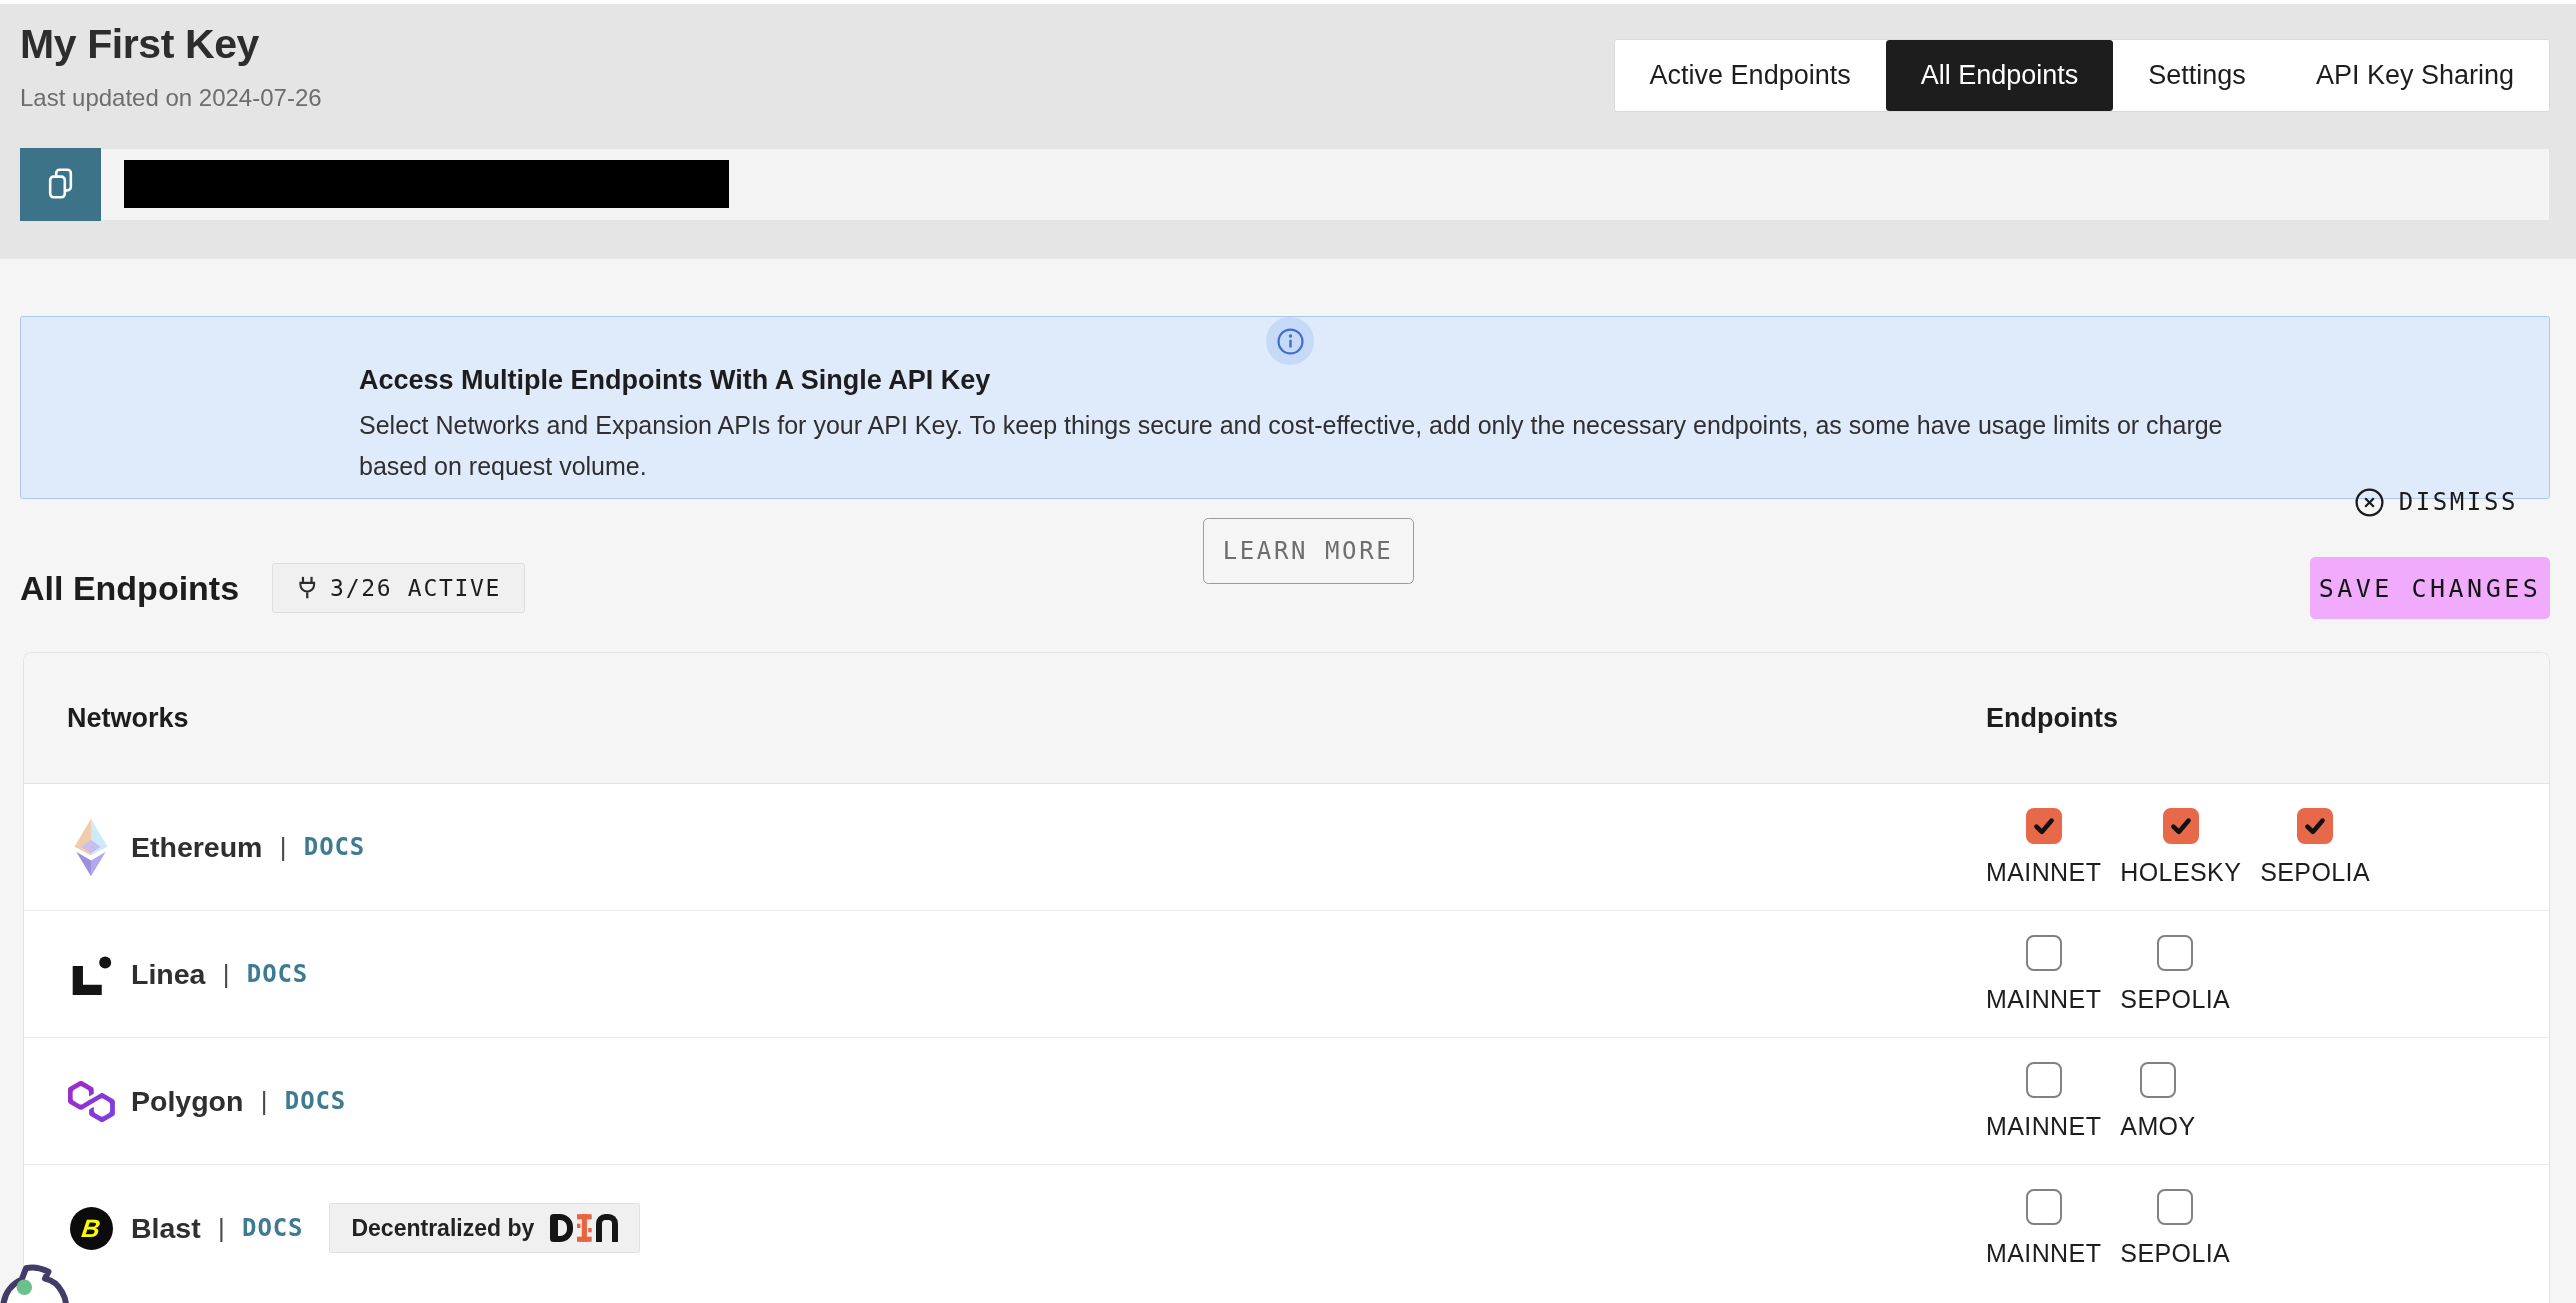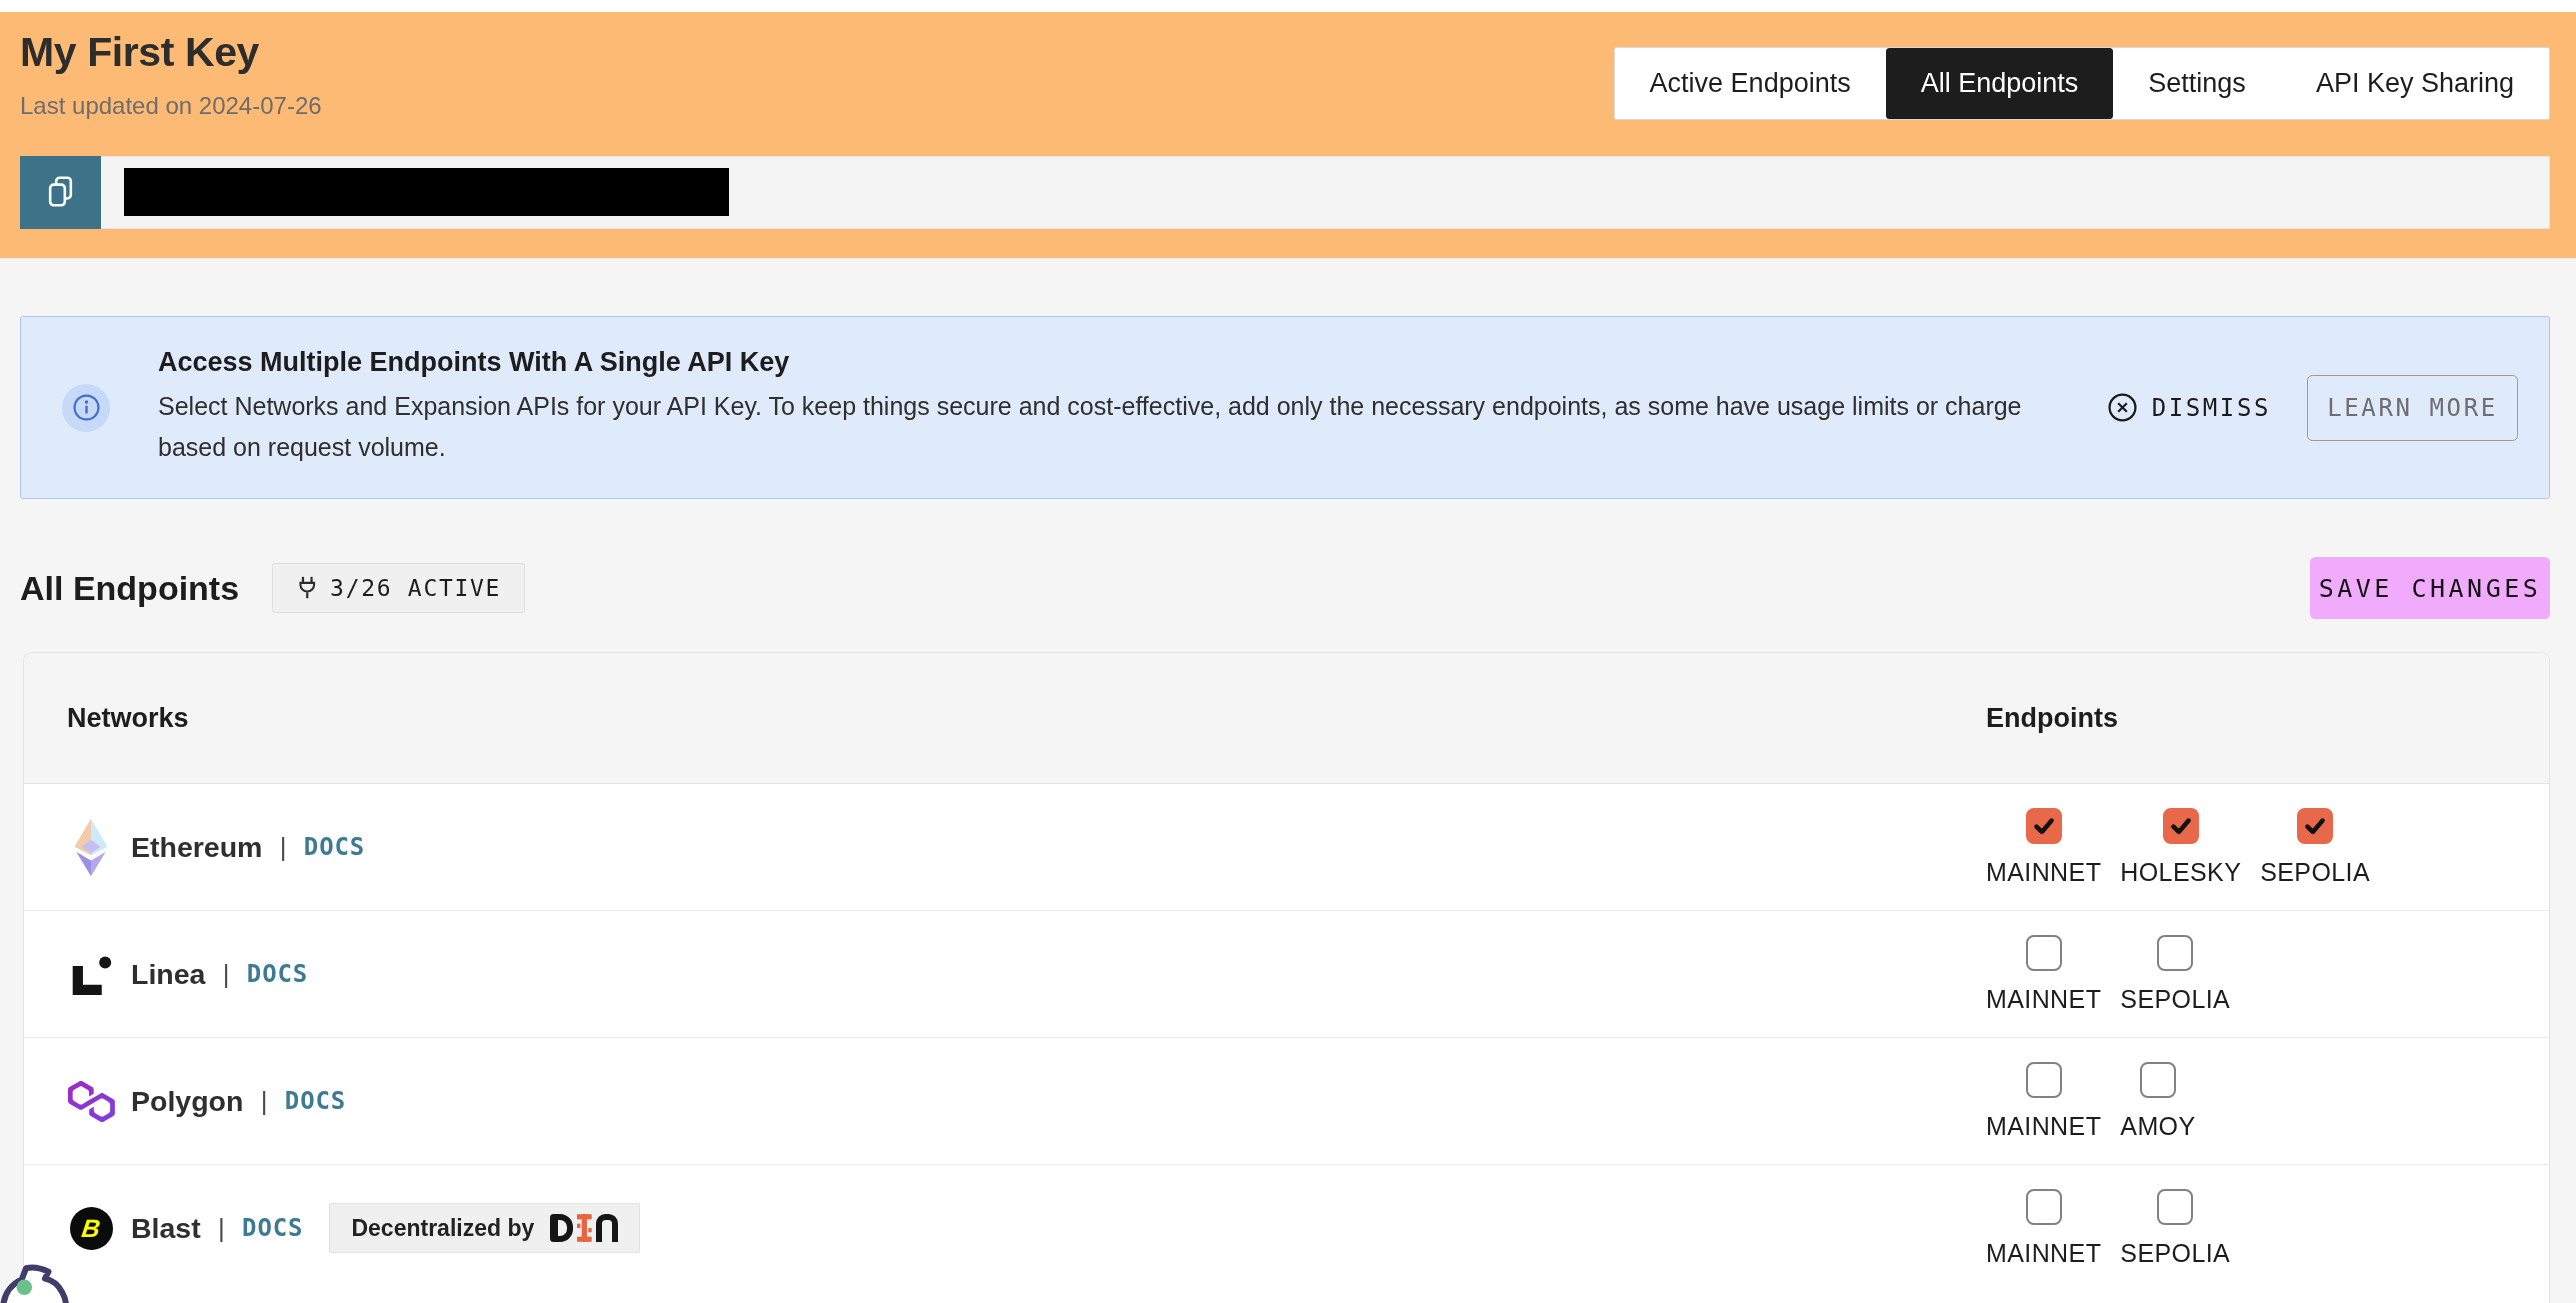--- a/index.html
+++ b/index.html
@@ -3,39 +3,39 @@
 <meta charset="utf-8">
 <style>
   html,body{margin:0;padding:0;}
   body{
     width:2576px;height:1304px;overflow:hidden;position:relative;
     background:#ffffff;font-family:"Liberation Sans",sans-serif;color:#1d1d1d;
   }
   .mono{font-family:"DejaVu Sans Mono","Liberation Mono",monospace;}
 
   
-  .top{position:absolute;left:0;top:12px;right:0;height:258px;background:#fdba74;}
+  .top{position:absolute;left:0;top:4px;right:0;height:258px;background:#e5e5e5;}
   .page-title{position:absolute;left:20px;top:17.3px;font-size:41px;font-weight:700;color:#2d2d2d;letter-spacing:-0.4px;}
   .page-subtitle{position:absolute;left:20px;top:80px;font-size:24px;color:#6d6d6d;}
 
   .tabbar{position:absolute;top:35px;right:26px;height:73px;display:flex;align-items:stretch;
           background:#fff;border:1.7px solid #d9d9d9;border-radius:2.6px;box-sizing:border-box;}
   .tab{display:flex;align-items:center;padding:0 35px;font-size:27px;color:#1d1d1d;cursor:pointer;white-space:nowrap;}
   .tab.active{background:#1d1d1d;color:#fff;border-radius:3.5px;}
 
   .keyrow{position:absolute;left:20px;top:144px;right:26px;height:73px;display:flex;}
   .copy-btn{width:81px;height:73px;background:#3d7389;display:flex;align-items:center;justify-content:center;flex:0 0 auto;cursor:pointer;}
   .key-field{flex:1;height:73px;background:#f4f4f5;border:1.7px solid #e3e3e3;border-left:none;box-sizing:border-box;position:relative;}
   .redacted{position:absolute;left:23px;top:11.2px;width:605px;height:48px;background:#000;}
 
   
   .lower{position:absolute;left:0;top:258px;right:0;bottom:0;background:#f5f5f6;border-top:1.7px solid #e8e8e8;box-sizing:border-box;}
 
   .banner{position:absolute;left:20px;top:57px;right:26px;height:183px;background:#dfeafb;border:1.7px solid #abc8f0;border-radius:2.6px;
-          box-sizing:border-box;display:flex;align-items:center;padding:0 31px 0 41px;}
+          box-sizing:border-box;display:flex;align-items:center;padding:0 31px 0 41px;flex-direction:column;}
   .info-bubble{width:48px;height:48px;border-radius:50%;background:#c6d9f7;display:flex;align-items:center;justify-content:center;flex:0 0 auto;}
   .banner-text{margin-left:48px;display:flex;flex-direction:column;gap:8.6px;}
   .banner-title{font-size:27px;font-weight:700;color:#1d1d1d;}
   .banner-body{font-size:25px;color:#2f2f2f;line-height:41px;max-width:1910px;}
   .dismiss{margin-left:auto;display:flex;align-items:center;gap:14px;font-size:24px;font-weight:500;letter-spacing:2.6px;color:#1b1b1b;cursor:pointer;white-space:nowrap;}
   .learn-more{margin-left:36px;width:209px;height:64px;border:1.7px solid #9b9b9b;border-radius:5.2px;display:flex;align-items:center;justify-content:center;
               font-size:24px;letter-spacing:2.6px;color:#6e6e6e;cursor:pointer;background:transparent;flex:0 0 auto;}
 
   .section-bar{position:absolute;left:20px;top:297px;right:26px;height:64px;display:flex;align-items:center;}
   .section-title{font-size:34px;font-weight:700;color:#1d1d1d;}

